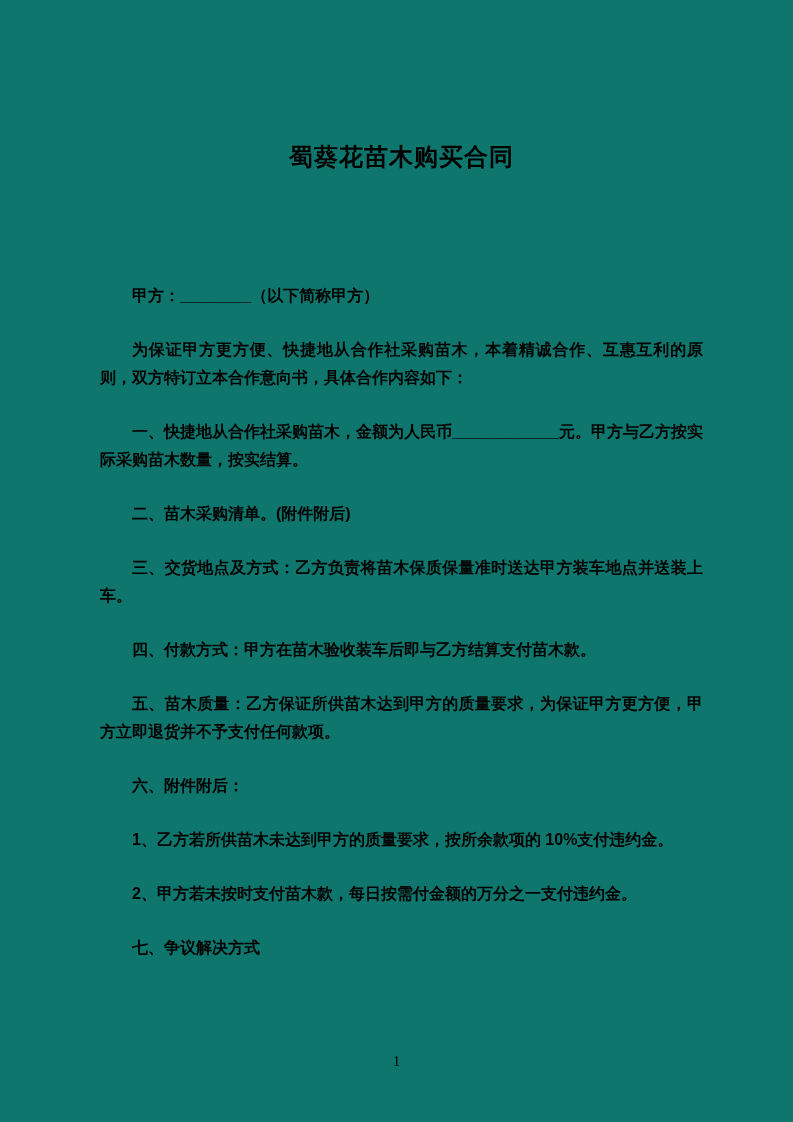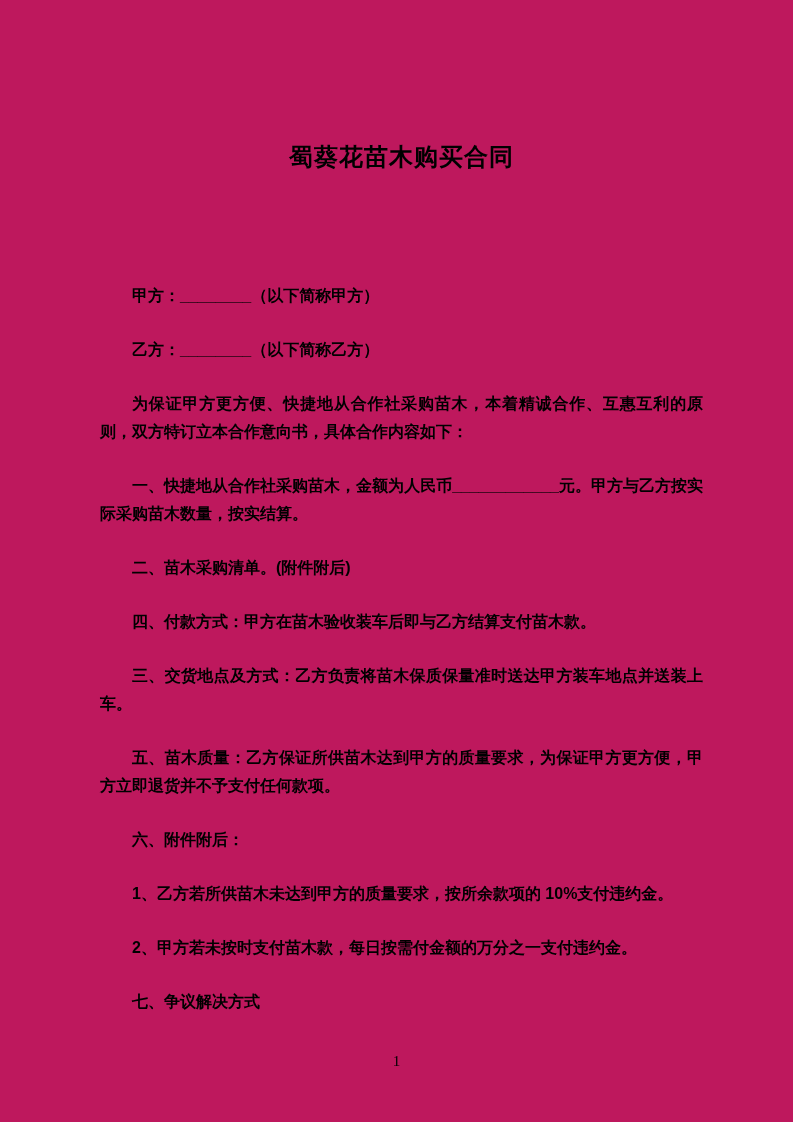--- a/index.html
+++ b/index.html
@@ -4,21 +4,21 @@
 <style>
   html, body {
     margin: 0;
     padding: 0;
     background: #ffffff;
   }
   .page {
     position: relative;
     width: 793px;
     height: 1122px;
-    background: #be185d;
+    background: #0f766e;
     overflow: hidden;
     font-family: "Liberation Sans", "DejaVu Sans", sans-serif;
     color: #000000;
     box-sizing: border-box;
   }
   .content {
     box-sizing: border-box;
     padding: 140px 90px 0 100px;
   }
   .doc-title {
@@ -50,26 +50,25 @@
   }
 </style>
 </head>
 <body>
 
 <div class="page">
   <div class="content">
     <h1 class="doc-title">蜀葵花苗木购买合同</h1>
 
     <p class="para">甲方：________（以下简称甲方）</p>
-    <p class="para">乙方：________（以下简称乙方）</p>
     <p class="para">为保证甲方更方便、快捷地从合作社采购苗木，本着精诚合作、互惠互利的原则，双方特订立本合作意向书，具体合作内容如下：</p>
     <p class="para">一、快捷地从合作社采购苗木，金额为人民币____________元。甲方与乙方按实际采购苗木数量，按实结算。</p>
     <p class="para">二、苗木采购清单。(附件附后)</p>
+    <p class="para">三、交货地点及方式：乙方负责将苗木保质保量准时送达甲方装车地点并送装上车。</p>
     <p class="para">四、付款方式：甲方在苗木验收装车后即与乙方结算支付苗木款。</p>
-    <p class="para">三、交货地点及方式：乙方负责将苗木保质保量准时送达甲方装车地点并送装上车。</p>
     <p class="para">五、苗木质量：乙方保证所供苗木达到甲方的质量要求，为保证甲方更方便，甲方立即退货并不予支付任何款项。</p>
     <p class="para">六、附件附后：</p>
     <p class="para">1、乙方若所供苗木未达到甲方的质量要求，按所余款项的 10%支付违约金。</p>
     <p class="para">2、甲方若未按时支付苗木款，每日按需付金额的万分之一支付违约金。</p>
     <p class="para">七、争议解决方式</p>
   </div>
 
   <div class="page-number">1</div>
 </div>
 

